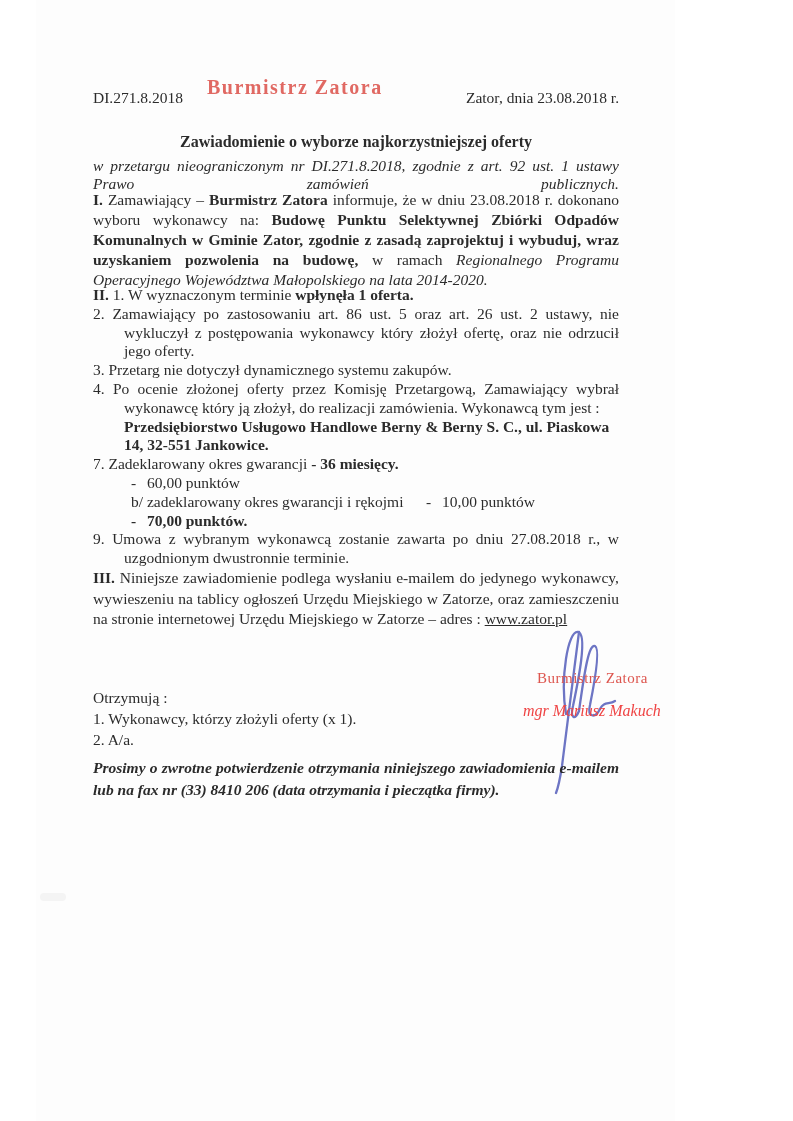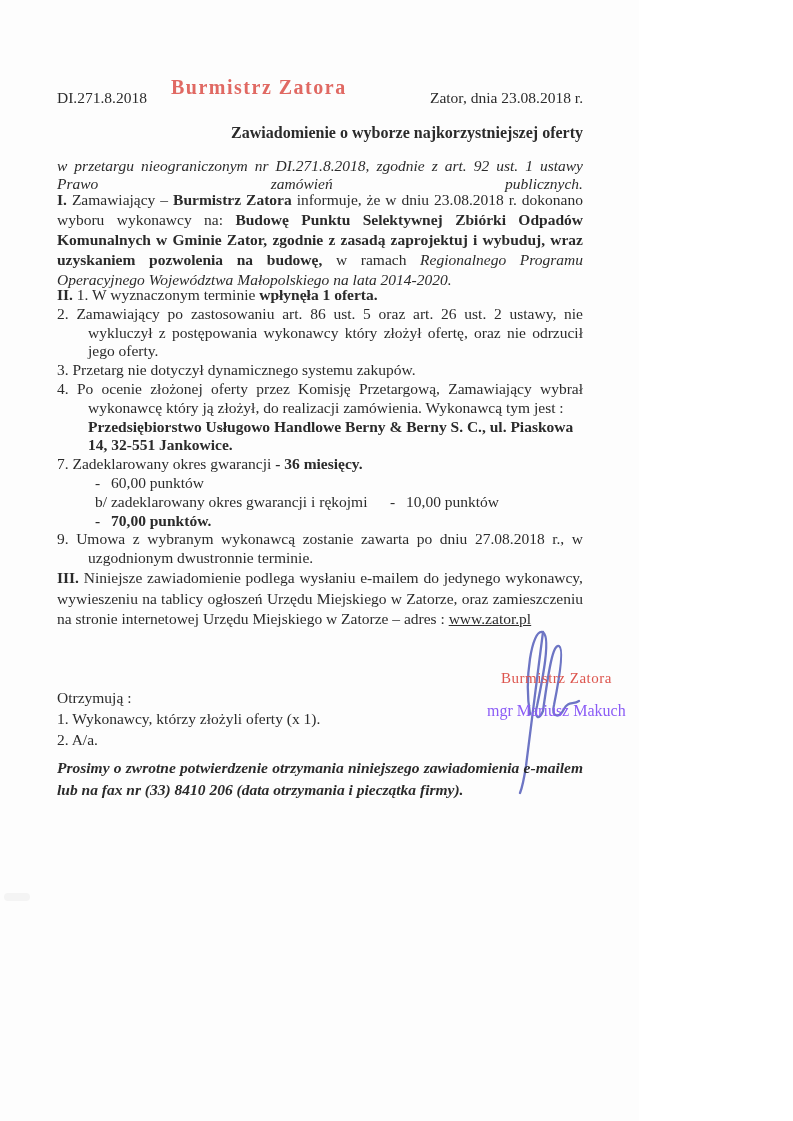--- a/index.html
+++ b/index.html
@@ -1,52 +1,52 @@
 <!DOCTYPE html>
 <html><head>
 <meta charset="utf-8">
 <style>
   html,body{margin:0;padding:0;background:#ffffff;}
   .page{
     position:relative;width:639px;height:1121px;
     background:#fdfdfd;overflow:hidden;
     font-family:"Liberation Serif","DejaVu Serif",serif;
-    color:#2b2b2b;font-size:15.5px;
+    color:#2b2b2b;font-size:15.5px;margin-left:36px;
   }
   .b{font-weight:700}
   .i{font-style:italic}
   .u{text-decoration:underline}
   .ref{position:absolute;left:57px;top:89px}
   .hstamp{
     position:absolute;left:171px;top:76px;
     font-size:20px;font-weight:700;color:#dd554e;
     letter-spacing:1.5px;filter:blur(.4px);opacity:.88;white-space:nowrap;
   }
   .pdate{position:absolute;right:56px;top:89px;white-space:nowrap}
-  .title{position:absolute;left:57px;right:56px;top:124px;margin:0;
-    text-align:right;font-size:16px;font-weight:700}
+  .title{position:absolute;left:57px;right:56px;top:133px;margin:0;
+    text-align:center;font-size:16px;font-weight:700}
   .intro{position:absolute;left:57px;right:56px;top:157px;margin:0;
     font-style:italic;text-align:justify;text-align-last:justify}
   .sec1{position:absolute;left:57px;right:56px;top:190px;margin:0;
     line-height:20px;text-align:justify}
   .sec2{position:absolute;left:57px;right:56px;top:286px;line-height:18.8px}
   .s2-item{text-align:justify;padding-left:31px;text-indent:-31px}
   .company{font-weight:700;padding-left:31px}
   .criteria{padding-left:38px}
   .crit-row{display:flex}
   .crit-label{width:295px}
   .crit-dash{width:16px}
   .bold-row span{font-weight:700}
   .sec3{position:absolute;left:57px;right:56px;top:568px;margin:0;
     line-height:20.5px;text-align:justify}
   .signature{position:absolute;left:482px;top:616px;opacity:.82}
   .stamp2-l1{position:absolute;left:501px;top:670px;font-size:15px;
     color:#dd554e;letter-spacing:.5px;filter:blur(.3px);white-space:nowrap}
   .stamp2-l2{position:absolute;left:487px;top:702px;font-size:16px;
-    color:#8b5cf6;filter:blur(.3px);white-space:nowrap}
+    font-style:italic;color:#ef4444;filter:blur(.3px);white-space:nowrap}
   .received{position:absolute;left:57px;top:687px;line-height:21px}
   .footer{position:absolute;left:57px;right:56px;top:757px;margin:0;
     line-height:21.5px;text-align:justify;font-weight:700;font-style:italic}
   .edge-r{position:absolute;left:770px;top:0;width:2px;height:1121px;background:#ededed}
   .smudge{position:absolute;left:4px;top:893px;width:26px;height:8px;
     background:#f4f4f4;border-radius:4px}
 </style>
 </head>
 <body>
 

